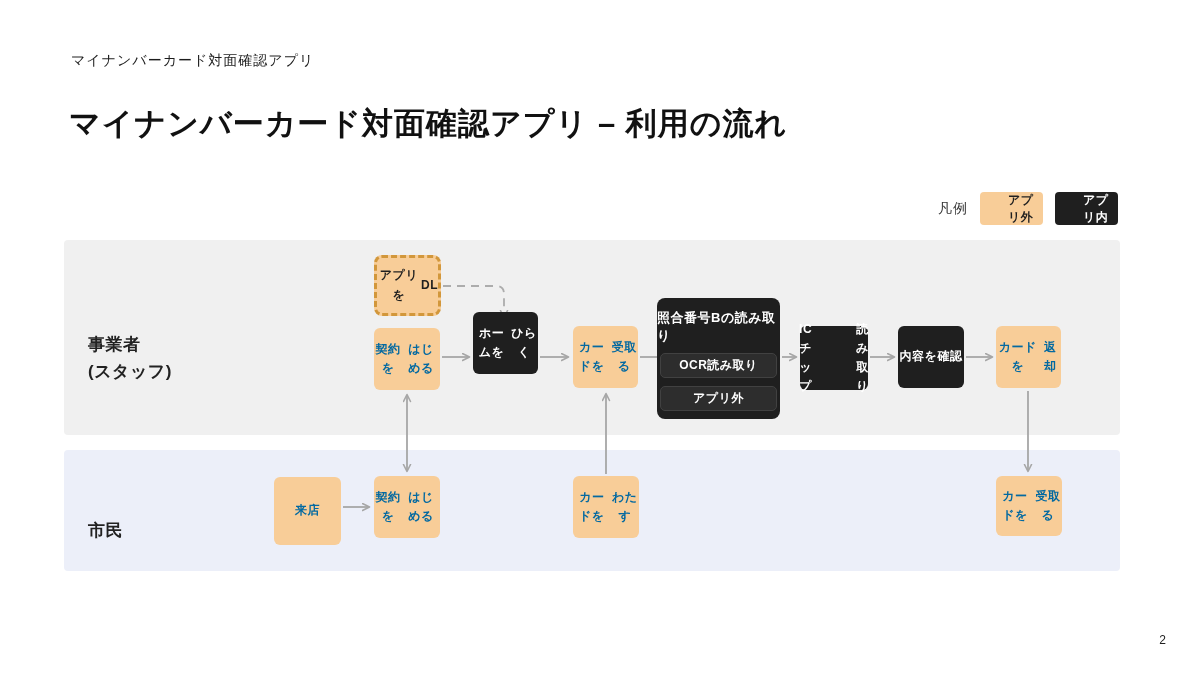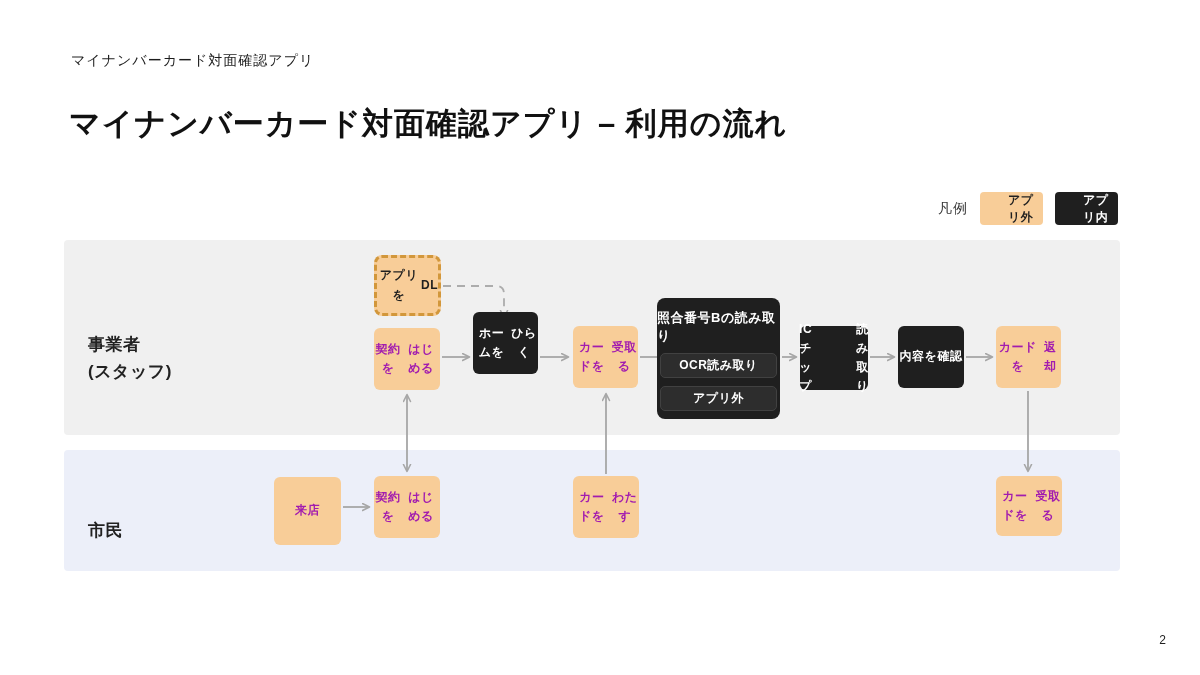--- a/index.html
+++ b/index.html
@@ -35,21 +35,21 @@
     font-size: 17px; font-weight: bold; line-height: 1.6; color: #222; letter-spacing: 0.5px; margin-top: 20px;
   }
 
   
   .node {
     position: absolute; border-radius: 6px;
     display: flex; flex-direction: row; align-items: center; justify-content: center;
     font-size: 12px; font-weight: bold; line-height: 1.6; text-align: center;
     letter-spacing: 0.5px;
   }
-  .node-orange { background: var(--app-outside, #F8CD98); color: #a21caf; }
+  .node-orange { background: var(--app-outside, #F8CD98); color: #0369a1; }
   .node-dark   { background: var(--app-inside, #1f1f1f); color: #ffffff; }
   .node-dashed {
     background: var(--app-outside, #F8CD98); color: #1f1f1f;
     border: 3px dashed var(--dashed-border, #D2973B); border-radius: 8px;
   }
 
   
   .group {
     position: absolute; left: 657px; top: 298px; width: 123px; height: 121px;
     background: var(--app-inside, #1f1f1f); border-radius: 8px;

